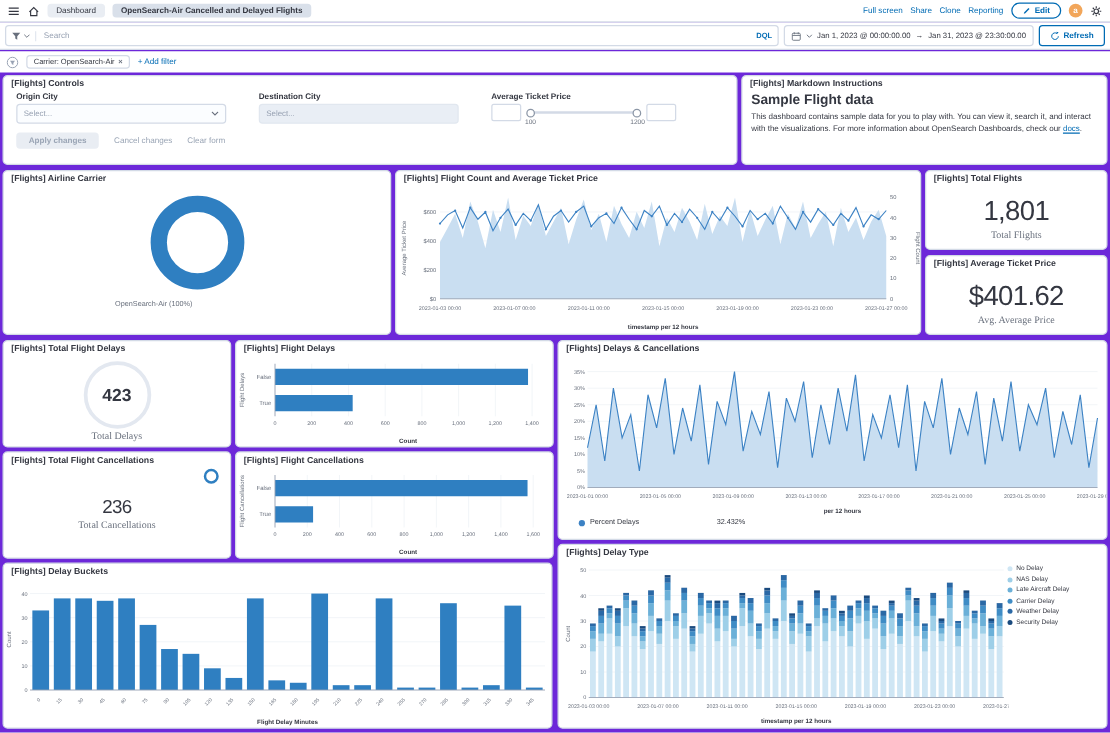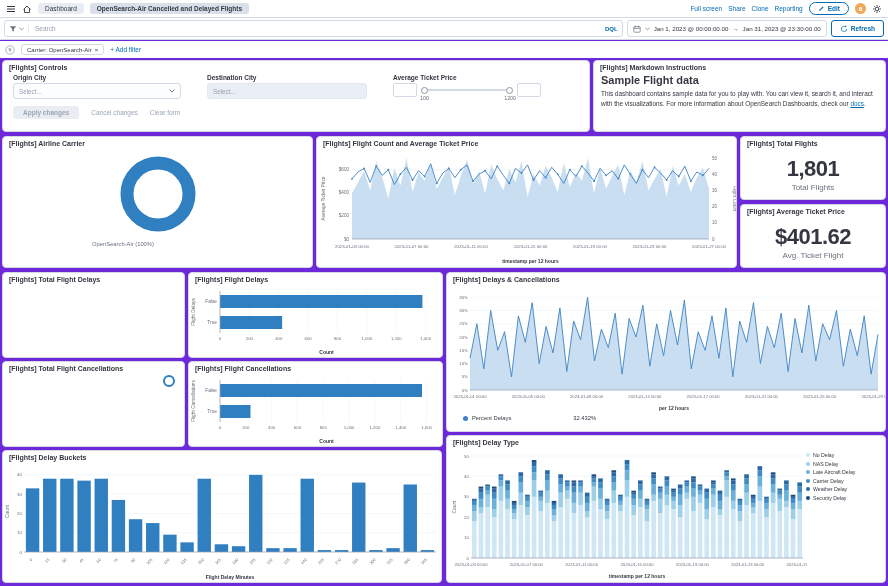--- a/index.html
+++ b/index.html
@@ -64,22 +64,22 @@
   .apply-btn{background:#e9edf3;color:#9aa5b5;font-size:6.5px;font-weight:700;padding:3px 10px;
              border-radius:3px;cursor:pointer;}
   .ghost-btn{color:#9aa5b5;font-size:6.5px;cursor:pointer;}
   
   .md-h{font-size:11px;font-weight:700;color:#343741;margin:2px 7px 3px;}
   .md-body{font-size:6.4px;color:#343741;margin:0 7px;line-height:1.5;}
   .md-link{color:#006bb4;text-decoration:underline;cursor:pointer;}
   
   .metric{position:absolute;left:0;right:0;top:12px;bottom:0;display:flex;flex-direction:column;
           align-items:center;justify-content:center;}
-  .metric-value{font-size:22px;font-weight:700;color:#343741;letter-spacing:-0.5px;}
-  .metric-label{font-size:8px;color:#69707d;margin-top:1px;}
+  .metric-value{font-size:22px;font-weight:400;color:#343741;letter-spacing:-0.5px;}
+  .metric-label{font-size:8px;color:#69707d;margin-top:1px;font-family:Liberation Serif, serif;}
   .gauge-ring{width:54px;height:54px;border:3px solid #e3e8f0;border-radius:50%;display:flex;
               align-items:center;justify-content:center;box-sizing:border-box;}
   .gauge-num{font-size:14px;font-weight:700;color:#343741;}
   .blue-ring{position:absolute;top:13px;right:9px;width:12px;height:12px;border:2px solid #2f7fc1;
              border-radius:50%;box-sizing:border-box;}
   .donut-legend{position:absolute;left:20px;top:104px;width:200px;text-align:center;
                 font-size:5.8px;color:#69707d;}
   .dc-legend{position:absolute;left:16px;top:142px;display:flex;align-items:center;gap:4px;
              font-size:5.8px;color:#343741;}
   .dc-val{margin-left:58px;}
@@ -291,26 +291,32 @@
     <div class="metric">
       <div class="metric-value">1,801</div>
       <div class="metric-label">Total Flights</div>
     </div>
   </div>
 
   <div class="panel" style="left:740px;top:204px;width:146px;height:64px">
     <div class="ptitle">[Flights] Average Ticket Price</div>
     <div class="metric">
       <div class="metric-value">$401.62</div>
-      <div class="metric-label">Avg. Ticket Flight</div>
+      <div class="metric-label">Avg. Average Price</div>
     </div>
   </div>
 
   <div class="panel" style="left:2px;top:272px;width:183px;height:86px">
     <div class="ptitle">[Flights] Total Flight Delays</div>
+    <div class="metric">
+      <div class="gauge-ring">
+        <span class="gauge-num">423</span>
+      </div>
+      <div class="metric-label">Total Delays</div>
+    </div>
   </div>
 
   <div class="panel" style="left:188px;top:272px;width:255px;height:86px">
     <div class="ptitle">[Flights] Flight Delays</div>
     <div class="chart" style="top:13px"><svg width="253" height="71" viewBox="0 0 253 71">
           <line x1="30" y1="5" x2="30" y2="47" stroke="#eef1f6" stroke-width="0.6"></line>
           <text x="30" y="54" text-anchor="middle" font-size="4.3" fill="#69707d" font-weight="400">0</text>
           <line x1="59.37931034482759" y1="5" x2="59.37931034482759" y2="47" stroke="#eef1f6" stroke-width="0.6"></line>
           <text x="59.37931034482759" y="54" text-anchor="middle" font-size="4.3" fill="#69707d" font-weight="400">200</text>
           <line x1="88.75862068965517" y1="5" x2="88.75862068965517" y2="47" stroke="#eef1f6" stroke-width="0.6"></line>
@@ -370,20 +376,24 @@
     <div class="dc-legend">
       <span class="dot" id="dc-dot" style="background: rgb(60, 130, 196);"></span>
       <span>Percent Delays</span>
       <span class="dc-val">32.432%</span>
     </div>
   </div>
 
   <div class="panel" style="left:2px;top:361px;width:183px;height:86px">
     <div class="ptitle">[Flights] Total Flight Cancellations</div>
     <div class="blue-ring"></div>
+    <div class="metric">
+      <div class="metric-value" style="font-size:15px">236</div>
+      <div class="metric-label">Total Cancellations</div>
+    </div>
   </div>
 
   <div class="panel" style="left:188px;top:361px;width:255px;height:86px">
     <div class="ptitle">[Flights] Flight Cancellations</div>
     <div class="chart" style="top:13px"><svg width="253" height="71" viewBox="0 0 253 71">
           <line x1="30" y1="5" x2="30" y2="47" stroke="#eef1f6" stroke-width="0.6"></line>
           <text x="30" y="54" text-anchor="middle" font-size="4.3" fill="#69707d" font-weight="400">0</text>
           <line x1="55.81818181818181" y1="5" x2="55.81818181818181" y2="47" stroke="#eef1f6" stroke-width="0.6"></line>
           <text x="55.81818181818181" y="54" text-anchor="middle" font-size="4.3" fill="#69707d" font-weight="400">200</text>
           <line x1="81.63636363636363" y1="5" x2="81.63636363636363" y2="47" stroke="#eef1f6" stroke-width="0.6"></line>

